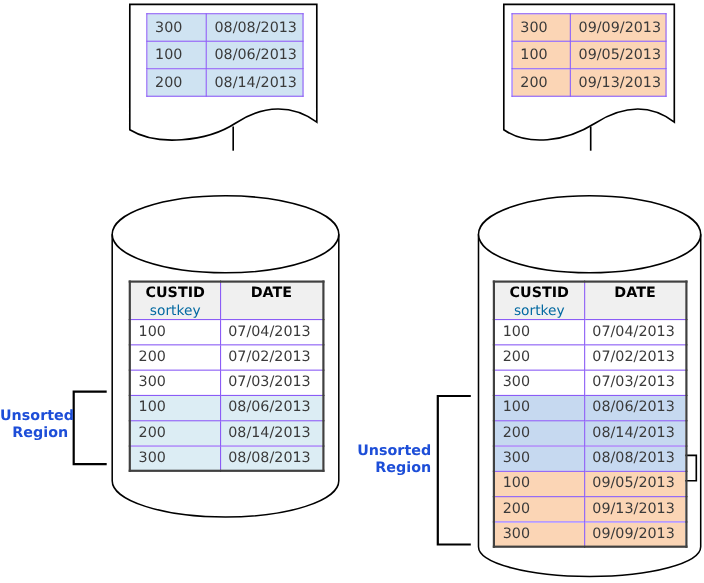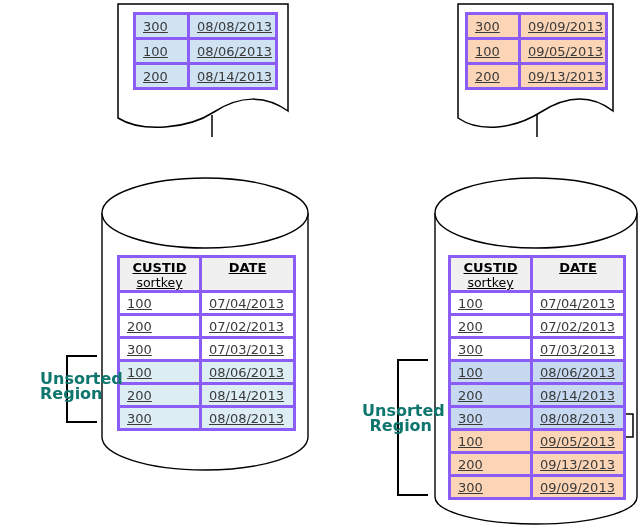--- a/index.html
+++ b/index.html
@@ -3,47 +3,47 @@
 <meta charset="utf-8">
 <style>
   html,body{margin:0;padding:0;background:#fff;}
   .canvas{
     position:relative;width:640px;height:530px;background:#ffffff;overflow:hidden;
     font-family:"DejaVu Sans","Liberation Sans",sans-serif;
   }
   .shapes{position:absolute;left:0;top:0;}
 
   table{position:absolute;border-collapse:collapse;table-layout:fixed;}
-  td,th{border:3px solid #8b5cf6;font-size:13px;color:#3a3a3a;
-        padding:0 0 0 7px;text-align:left;overflow:hidden;white-space:nowrap;text-decoration:underline;}
+  td,th{border:1px solid #8b5cf6;font-size:13px;color:#3a3a3a;
+        padding:0 0 0 7px;text-align:left;overflow:hidden;white-space:nowrap;}
 
   
   .doc-table tr{height:25px;}
   .doc1 td{background:#cfe3f2;}
   .doc2 td{background:#fbd5b5;}
 
   
   .main-table{border:2px solid #404040;}
   .main-table tr{height:23px;border-radius:14px;}
   .main-table tr.hdr{height:34px;}
   .main-table th{background:#f0f0f0;text-align:center;vertical-align:top;
                  padding:2px 0 0 0;line-height:15px;color:#000;}
   .ht{display:block;font-weight:bold;font-size:13px;}
-  .hs{display:block;font-weight:normal;font-size:12.5px;color:#000000;}
+  .hs{display:block;font-weight:normal;font-size:12.5px;color:#0369a1;}
   tr.u-pale td{background:#dcedf4;}
   tr.u-blue td{background:#c6d9f0;}
   tr.u-orange td{background:#fbd5b5;}
 
   .copy-label{position:absolute;width:142px;text-align:center;
               font-weight:bold;font-size:13.5px;color:#000;}
   #copy1-label{left:130px;top:139px;}
   #copy2-label{left:464px;top:139px;}
 
   .unsorted-label{position:absolute;text-align:right;font-weight:bold;
-                  font-size:16px;line-height:15px;color:#0f766e;padding-left:40px;}
+                  font-size:13px;line-height:15px;color:#1d4ed8;}
   #unsorted-left{left:0;top:371px;width:62px;}
   #unsorted-right{left:322px;top:403px;width:70px;}
 </style>
 </head>
 <body>
 
 <div class="canvas">
 
   <svg class="shapes" width="640" height="530" viewBox="0 0 640 530">
 

